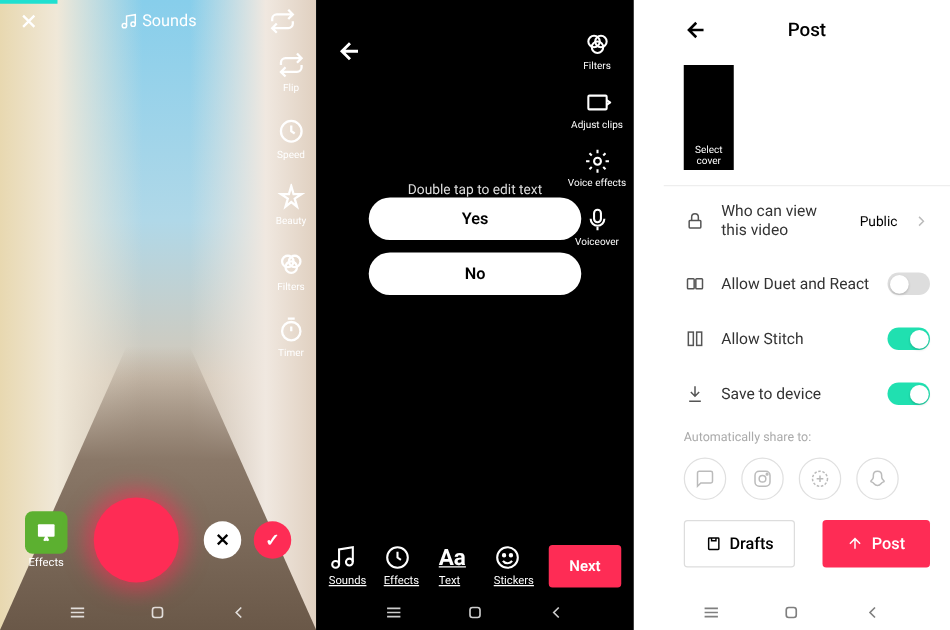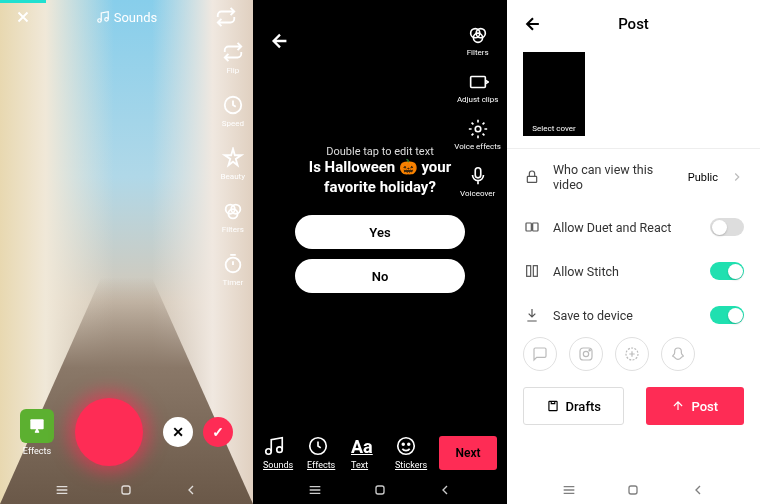--- a/index.html
+++ b/index.html
@@ -1,17 +1,17 @@
 <!DOCTYPE html>
 <html><head>
 <meta charset="utf-8">
 <style>
 * { margin: 0; padding: 0; box-sizing: border-box; font-family: -apple-system, BlinkMacSystemFont, "Segoe UI", Roboto, sans-serif; }
 body { width: 760px; height: 504px; display: flex; background: #000; overflow: hidden; }
-.screen { position: relative; height: 504px; overflow: hidden; }
+.screen { position: relative; height: 504px; overflow: hidden; padding-left: 24px; }
 .s1 { width: 253px; background: linear-gradient(180deg, #87ceeb 0%, #b0d8e8 35%, #d4c8b8 60%, #a89888 100%); }
 .s2 { width: 254px; background: #000; }
 .s3 { width: 253px; background: #fff; }
 
 
 .s1-bg { position: absolute; inset: 0; }
 .street-left { position: absolute; left: 0; top: 0; width: 45%; height: 100%; background: linear-gradient(90deg, #e8d8b0 0%, #f0e8d8 40%, transparent 100%); }
 .street-right { position: absolute; right: 0; top: 0; width: 40%; height: 100%; background: linear-gradient(270deg, #e0d0c0 0%, #f0e8e0 40%, transparent 100%); }
 .street-ground { position: absolute; bottom: 0; left: 0; right: 0; height: 45%; background: linear-gradient(180deg, transparent 0%, #8a7868 40%, #6a5848 100%); clip-path: polygon(0 100%, 100% 100%, 60% 0, 40% 0); }
 .s1-top { position: absolute; top: 6px; left: 0; right: 0; display: flex; align-items: center; justify-content: space-between; padding: 0 14px; z-index: 5; }
@@ -38,32 +38,32 @@
 
 .s2-back { position: absolute; top: 30px; left: 16px; color: #fff; z-index: 5; }
 .s2-right-tools { position: absolute; right: 6px; top: 24px; display: flex; flex-direction: column; gap: 14px; z-index: 5; align-items: center; }
 .s2-tool { display: flex; flex-direction: column; align-items: center; gap: 2px; color: #fff; font-size: 8px; }
 .s2-content { position: absolute; top: 145px; left: 0; right: 0; padding: 0 30px; text-align: center; color: #fff; }
 .s2-hint { font-size: 11px; color: #ddd; }
 .s2-question { font-size: 15px; font-weight: 700; margin-bottom: 18px; line-height: 1.3; }
 .poll-btn { width: 170px; height: 34px; background: #fff; color: #000; border-radius: 18px; margin: 0 auto 10px; display: flex; align-items: center; justify-content: center; font-size: 13px; font-weight: 600; }
 .s2-bottom { position: absolute; bottom: 34px; left: 0; right: 0; display: flex; align-items: flex-end; padding: 0 10px; gap: 6px; }
 .s2-tool-bottom { flex: 1; display: flex; flex-direction: column; align-items: flex-start; gap: 3px; color: #fff; font-size: 9px; text-decoration: underline; }
-.next-btn { background: #fe2c55; color: #000000; width: 58px; height: 34px; border-radius: 3px; display: flex; align-items: center; justify-content: center; font-size: 12px; font-weight: 600; }
+.next-btn { background: #fe2c55; color: #ffffff; width: 58px; height: 34px; border-radius: 3px; display: flex; align-items: center; justify-content: center; font-size: 12px; font-weight: 600; }
 
 
 .s3-header { display: flex; align-items: center; padding: 14px 16px; }
 .s3-back { width: 24px; }
 .s3-title { flex: 1; text-align: center; font-size: 15px; font-weight: 500; margin-left: -24px; }
 .s3-desc-area { padding: 4px 16px 12px; display: flex; gap: 10px; }
 .s3-desc-left { flex: 1; }
 .s3-desc-input { color: #aaa; font-size: 12px; margin-bottom: 36px; }
 .s3-tags { display: flex; gap: 6px; }
 .tag-btn { border: 1px solid #ddd; border-radius: 3px; padding: 4px 8px; font-size: 10px; color: #444; }
-.s3-cover { width: 62px; height: 84px; background: #000; position: relative; }
+.s3-cover { width: 40px; height: 84px; background: #000; position: relative; }
 .s3-cover-label { position: absolute; bottom: 3px; left: 0; right: 0; text-align: center; color: #fff; font-size: 8px; }
 .s3-divider { height: 1px; background: #eee; margin: 0; }
 .s3-setting { display: flex; align-items: center; padding: 13px 16px; gap: 12px; }
 .s3-setting-icon { width: 18px; display: flex; justify-content: center; color: #555; }
 .s3-setting-label { flex: 1; font-size: 12.5px; color: #333; }
 .s3-setting-value { font-size: 11px; color: #000000; }
 .s3-chevron { color: #bbb; }
 .toggle { width: 34px; height: 18px; border-radius: 10px; position: relative; }
 .toggle.on { background: #20e0b0; }
 .toggle.off { background: #ddd; }
@@ -221,21 +221,20 @@
     <div class="s2-tool">
         <svg width="22" height="22" viewBox="0 0 24 24" fill="none" stroke="#fff" stroke-width="1.8">
           <rect x="9" y="3" width="6" height="11" rx="3"></rect>
           <path d="M6 11a6 6 0 0012 0M12 18v3"></path>
         </svg>
         <span>Voiceover</span>
       </div>
   </div>
   <div class="s2-content">
     <div class="s2-hint">Double tap to edit text</div>
-    <div class="s2-question">Is Halloween 🎃 your favorite holiday?</div>
     <div class="poll-btn">Yes</div>
     <div class="poll-btn">No</div>
   </div>
   <div class="s2-bottom">
     <div class="s2-tool-bottom">
         <svg width="22" height="22" viewBox="0 0 24 24" fill="none" stroke="#fff" stroke-width="1.8">
           <path d="M9 18V5l12-2v13"></path>
           <circle cx="6" cy="18" r="3"></circle>
           <circle cx="18" cy="16" r="3"></circle>
         </svg>
@@ -340,20 +339,21 @@
     <div class="s3-setting-icon">
         <svg width="16" height="16" viewBox="0 0 24 24" fill="none" stroke="currentColor" stroke-width="1.8">
           <path d="M12 3v12m-5-5l5 5 5-5M5 21h14"></path>
         </svg>
       </div>
     <div class="s3-setting-label">Save to device</div>
     <div class="toggle on">
         <div class="toggle-knob"></div>
       </div>
   </div>
+  <div class="s3-share-label">Automatically share to:</div>
   <div class="s3-share-icons">
     <div class="share-icon">
         <svg width="16" height="16" viewBox="0 0 24 24" fill="none" stroke="currentColor" stroke-width="1.8">
           <path d="M21 15a2 2 0 01-2 2H7l-4 4V5a2 2 0 012-2h14a2 2 0 012 2z"></path>
         </svg>
       </div>
     <div class="share-icon">
         <svg width="16" height="16" viewBox="0 0 24 24" fill="none" stroke="currentColor" stroke-width="1.8">
           <rect x="3" y="3" width="18" height="18" rx="5"></rect>
           <circle cx="12" cy="12" r="4"></circle>

